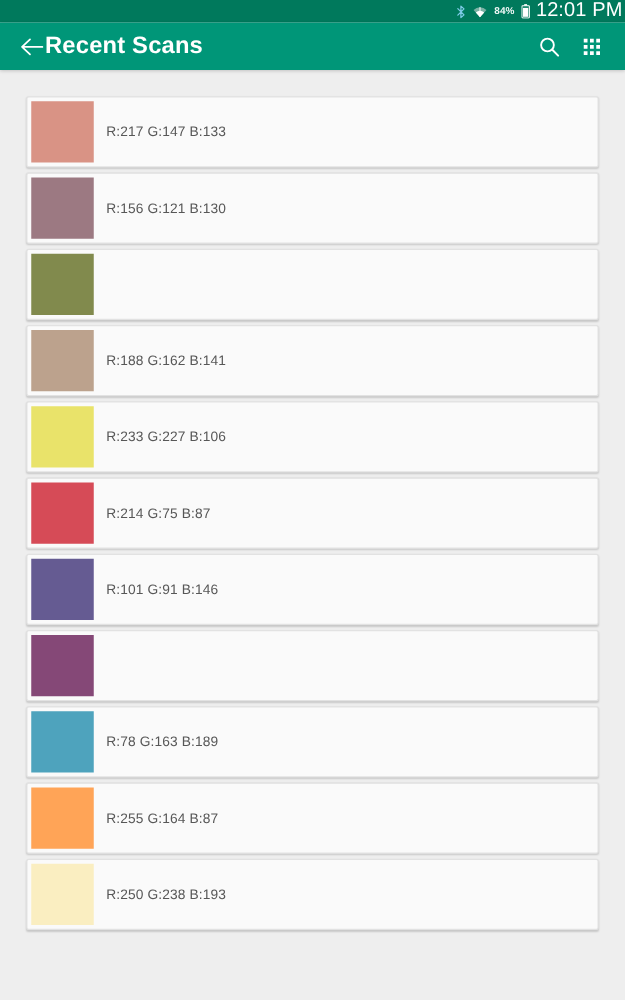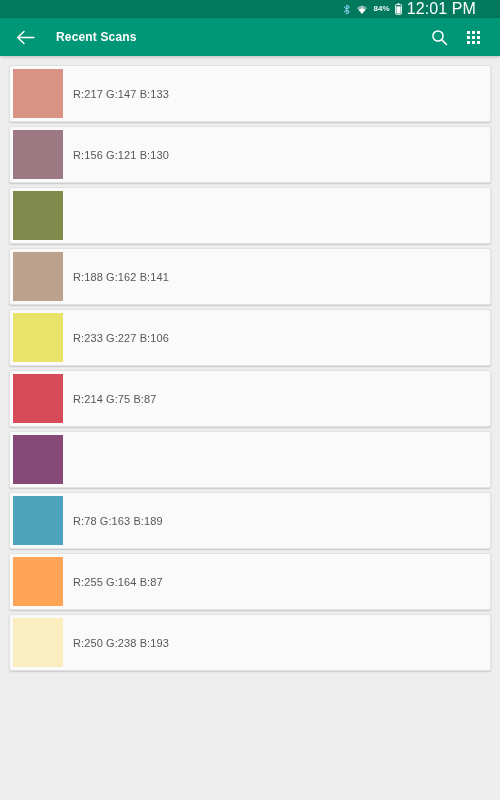--- a/index.html
+++ b/index.html
@@ -8,55 +8,55 @@
     background:#EEEEEE;
     font-family:"Liberation Sans", sans-serif;
     overflow:hidden;
   }
 
   
   #status-bar{
     height:18px; width:100%;
     background:#00795C;
     display:flex; align-items:center; justify-content:flex-end;
-    padding-right:24px; gap:5px;
+    padding-right:2px; gap:5px;
     color:#ffffff;
   }
   #status-bar .sb-icon{ display:flex; align-items:center; }
   #status-bar .sb-text{ font-size:10px; letter-spacing:.1px; line-height:1; }
   #status-bar .battery-pct{ font-size:8px; font-weight:bold; opacity:.95; }
   #status-bar .clock{ font-size:16px; }
 
   
   #app-bar{
     height:38px; width:100%;
     background:#009678;
     display:flex; align-items:center;
     padding:0 14px 0 14px;
     color:#ffffff;
     box-shadow:0 1px 3px rgba(0,0,0,.22);
     position:relative; z-index:5;
   }
   #app-bar .back{ width:22px; height:22px; display:flex; align-items:center; justify-content:center; cursor:pointer; }
   #app-bar .title{
-    font-size:12px; font-weight:bold; letter-spacing:.15px;
-    margin-left:20px; flex:1; white-space:nowrap;
+    font-size:19px; font-weight:bold; letter-spacing:.15px;
+    flex:1; white-space:nowrap;
   }
   #app-bar .act{ width:26px; height:26px; display:flex; align-items:center; justify-content:center; cursor:pointer; }
   #app-bar .act + .act{ margin-left:8px; }
 
   
   .grid-icon{ display:grid; grid-template-columns:repeat(3,3px); grid-template-rows:repeat(3,3px); gap:2px; }
   .grid-icon i{ background:#ffffff; display:block; width:3px; height:3px; }
 
   
   #scan-list{
     width:100%;
     height:744px;
-    padding:4px;
+    padding:16px;
     overflow:hidden;
     background:#EEEEEE;
   }
   .scan-card{
     background:#FAFAFA;
     margin:4px 5px 0 5px;
     height:57px;
     border-radius:2px;
     border:1px solid #E2E2E2;
     box-shadow:0 1px 1.5px rgba(0,0,0,.16);
@@ -155,20 +155,24 @@
     </div>
     <div class="scan-card">
       <div class="swatch" style="background: rgb(233, 227, 106);"></div>
       <div class="scan-label">R:233 G:227 B:106</div>
     </div>
     <div class="scan-card">
       <div class="swatch" style="background: rgb(214, 75, 87);"></div>
       <div class="scan-label">R:214 G:75 B:87</div>
     </div>
     <div class="scan-card">
+      <div class="swatch" style="background: rgb(101, 91, 146);"></div>
+      <div class="scan-label">R:101 G:91 B:146</div>
+    </div>
+    <div class="scan-card">
       <div class="swatch" style="background: rgb(133, 72, 119);"></div>
     </div>
     <div class="scan-card">
       <div class="swatch" style="background: rgb(78, 163, 189);"></div>
       <div class="scan-label">R:78 G:163 B:189</div>
     </div>
     <div class="scan-card">
       <div class="swatch" style="background: rgb(255, 164, 87);"></div>
       <div class="scan-label">R:255 G:164 B:87</div>
     </div>

